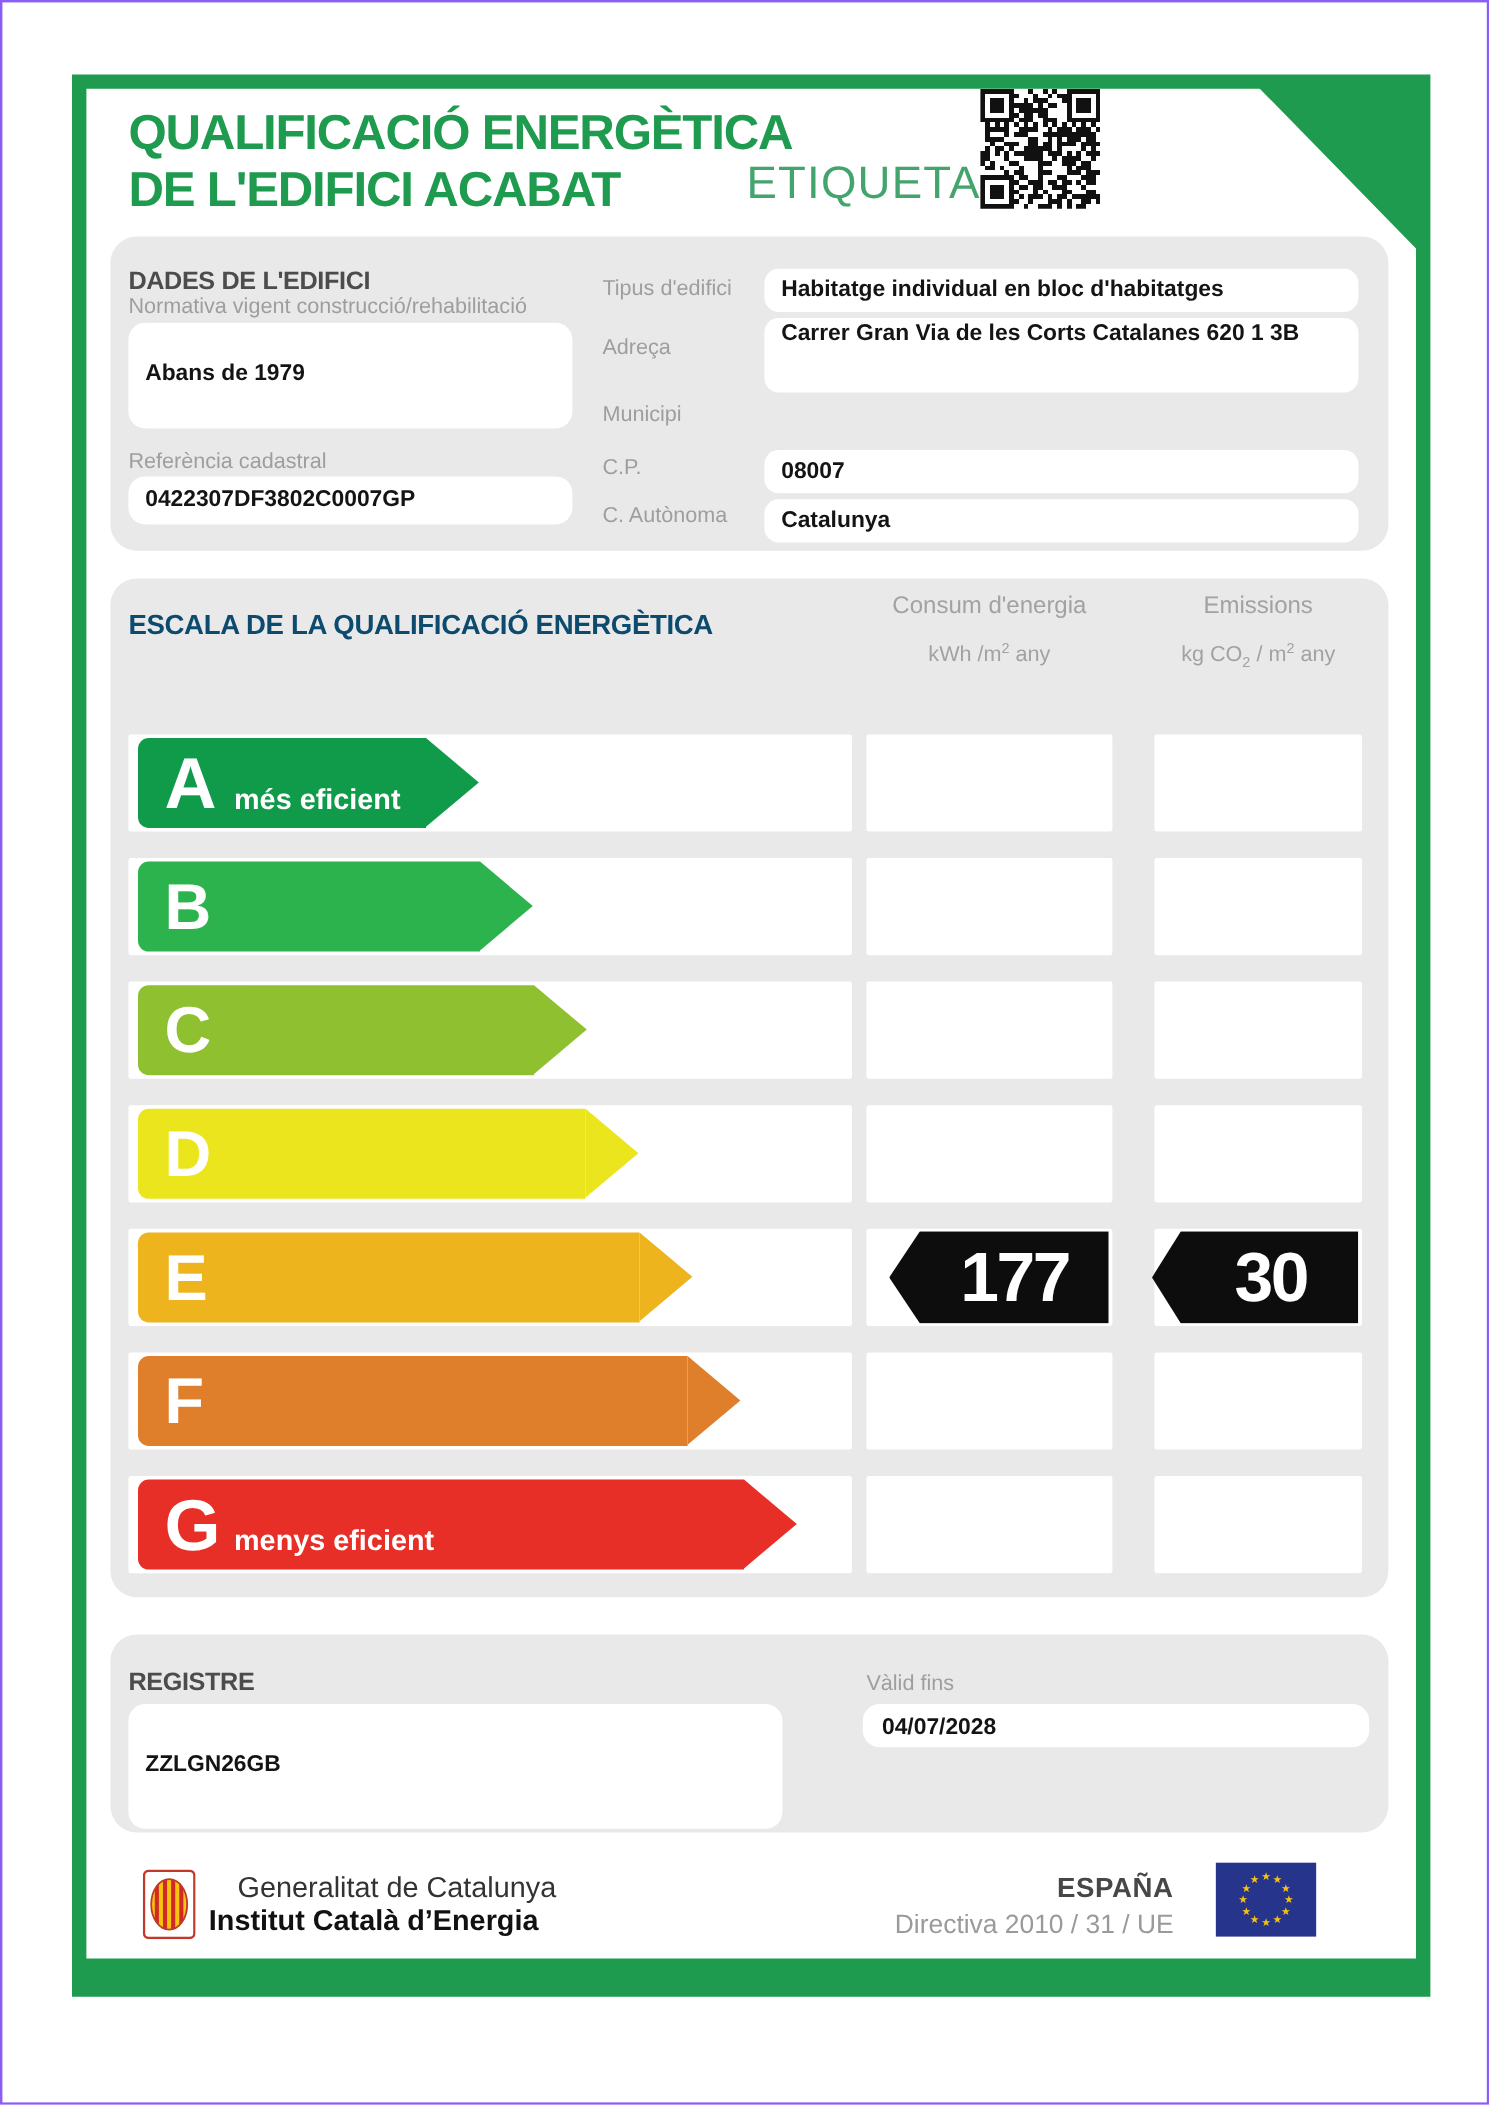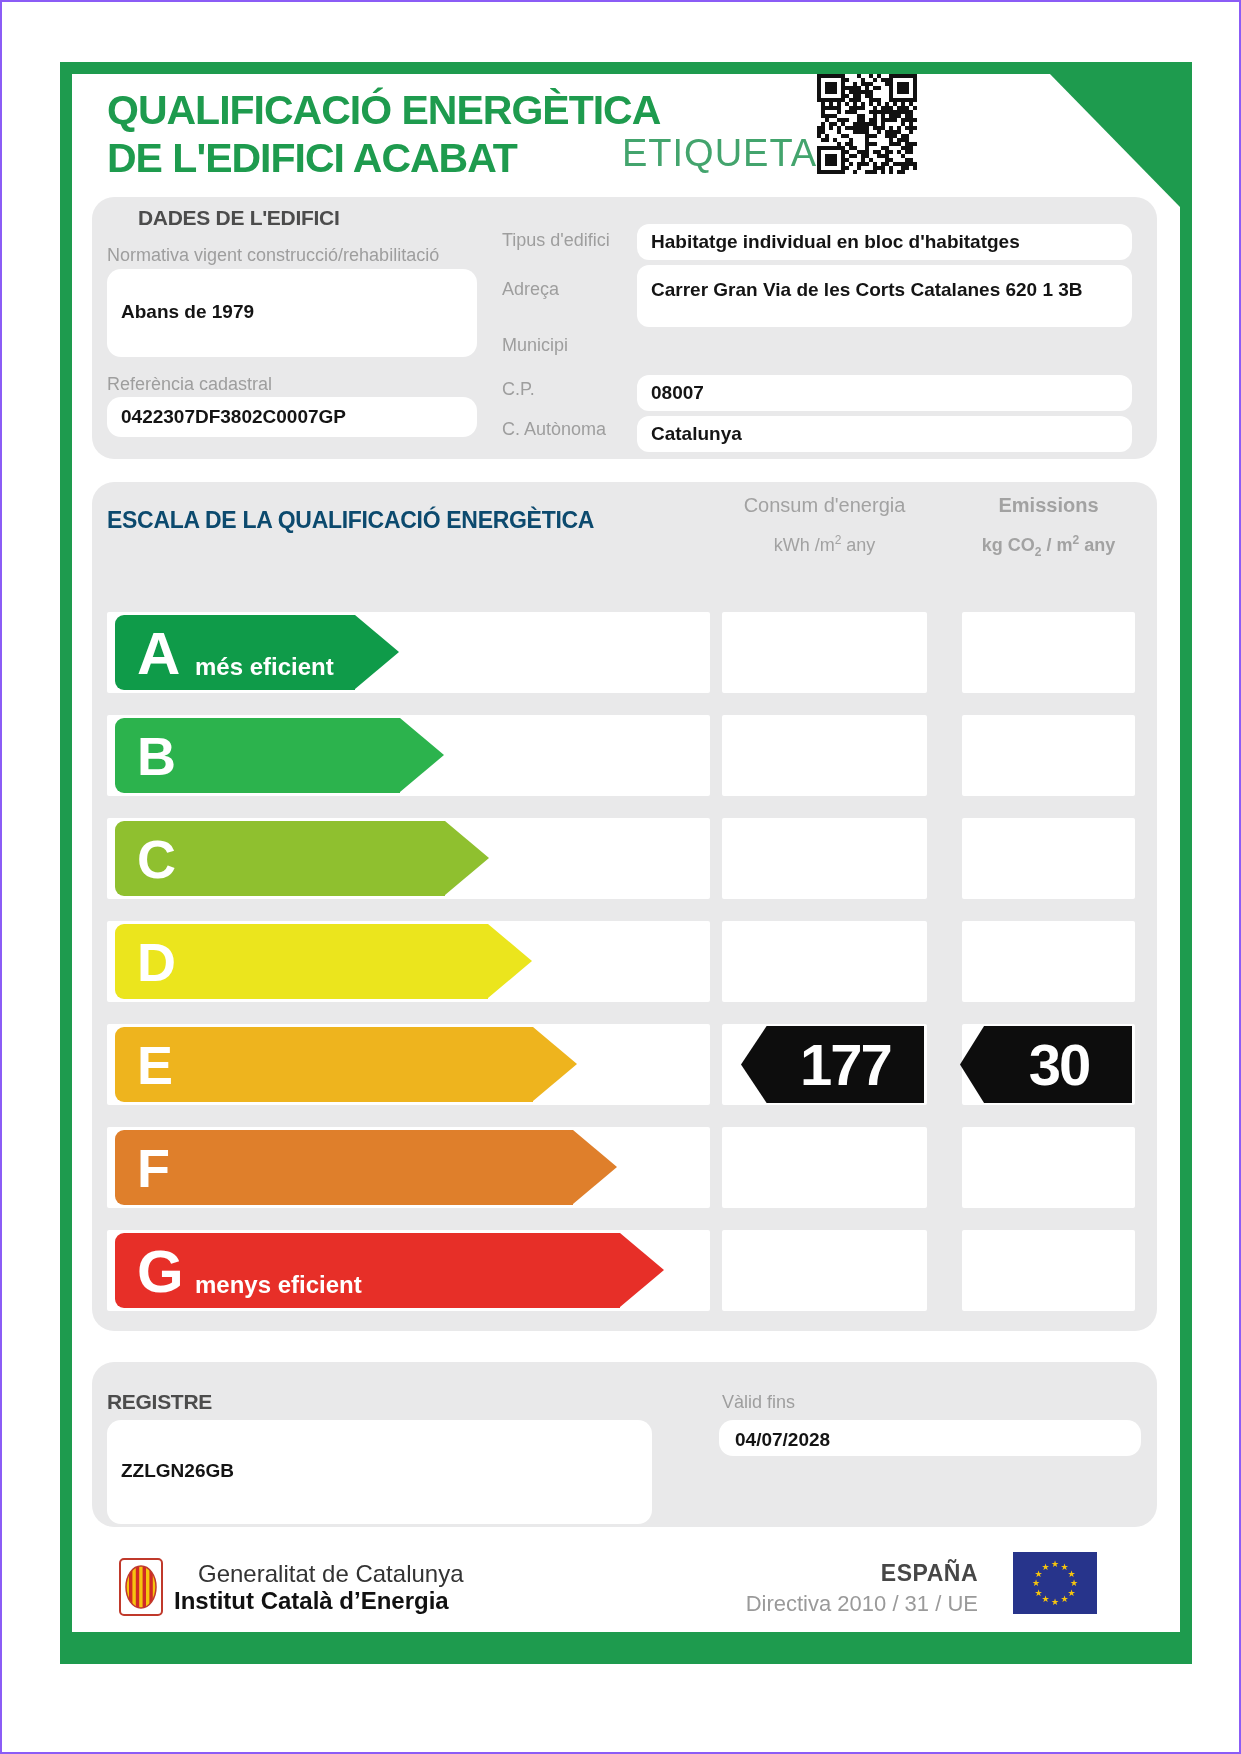--- a/index.html
+++ b/index.html
@@ -21,43 +21,43 @@
   
   .panel{position:absolute;left:90px;width:1065px;background:#e9e9ea;border-radius:22px;}
   .panel-dades{top:195px;height:262px;}
   .panel-escala{top:480px;height:849px;}
   .panel-registre{top:1360px;height:165px;}
   .section-title{position:absolute;font-size:21px;font-weight:700;color:#4c4c4c;letter-spacing:-0.3px;}
   .field-label{position:absolute;font-size:18px;color:#9e9e9e;}
   .white-box{position:absolute;background:#fff;border-radius:14px;box-sizing:border-box;}
   .box-value{font-size:19px;font-weight:700;color:#141414;}
   
-  .dades-title{left:15px;top:9px;margin-left:31px;}
+  .dades-title{left:15px;top:26px;}
   .lbl-normativa{left:15px;top:48px;}
   .box-normativa{left:15px;top:72px;width:370px;height:88px;padding:32px 14px 0 14px;}
   .lbl-referencia{left:15px;top:177px;}
   .box-referencia{left:15px;top:200px;width:370px;height:40px;line-height:40px;padding:0 14px;}
   .lbl-tipus{left:410px;top:33px;}
   .lbl-adreca{left:410px;top:82px;}
   .lbl-municipi{left:410px;top:138px;}
   .lbl-cp{left:410px;top:182px;}
   .lbl-autonoma{left:410px;top:222px;}
   .box-tipus{left:545px;top:27px;width:495px;height:36px;line-height:36px;padding:0 14px;border-radius:12px;}
-  .box-adreca{left:545px;top:68px;width:495px;height:62px;line-height:26px;padding:12px 14px;border-radius:12px;}
+  .box-adreca{left:545px;top:68px;width:495px;height:62px;line-height:26px;padding:0 14px;border-radius:12px;}
   .box-municipi{left:545px;top:135px;width:495px;height:36px;line-height:36px;padding:0 14px;border-radius:12px;}
   .box-cp{left:545px;top:178px;width:495px;height:36px;line-height:36px;padding:0 14px;border-radius:12px;}
   .box-autonoma{left:545px;top:219px;width:495px;height:36px;line-height:36px;padding:0 14px;border-radius:12px;}
   
   .escala-title{left:15px;top:25px;font-size:23px;color:#0c4a6e;}
   .col-header{position:absolute;text-align:center;color:#a2a2a2;}
   .col-header .l1{font-size:20px;}
   .col-header .l2{font-size:18px;margin-top:16px;}
   .col-header sup,.col-header sub{font-size:12px;}
   .hdr-consum{left:630px;top:12px;width:205px;}
-  .hdr-emissions{left:870px;top:12px;width:173px;font-weight:bold;}
+  .hdr-emissions{left:870px;top:12px;width:173px;}
   .scale-row{position:absolute;left:0;width:100%;height:81px;}
   .cell{position:absolute;top:0;height:81px;background:#fff;border-radius:2px;}
   .cell-bars{left:15px;width:603px;}
   .cell-consum{left:630px;width:205px;}
   .cell-emissions{left:870px;width:173px;}
   .bar{position:absolute;left:8px;top:3px;height:75px;background:var(--c);
        border-radius:9px 0 0 9px;}
   .bar::after{content:"";position:absolute;left:100%;top:0;width:0;height:0;
        border-top:37.5px solid transparent;border-bottom:37.5px solid transparent;
        border-left:44px solid var(--c);}

